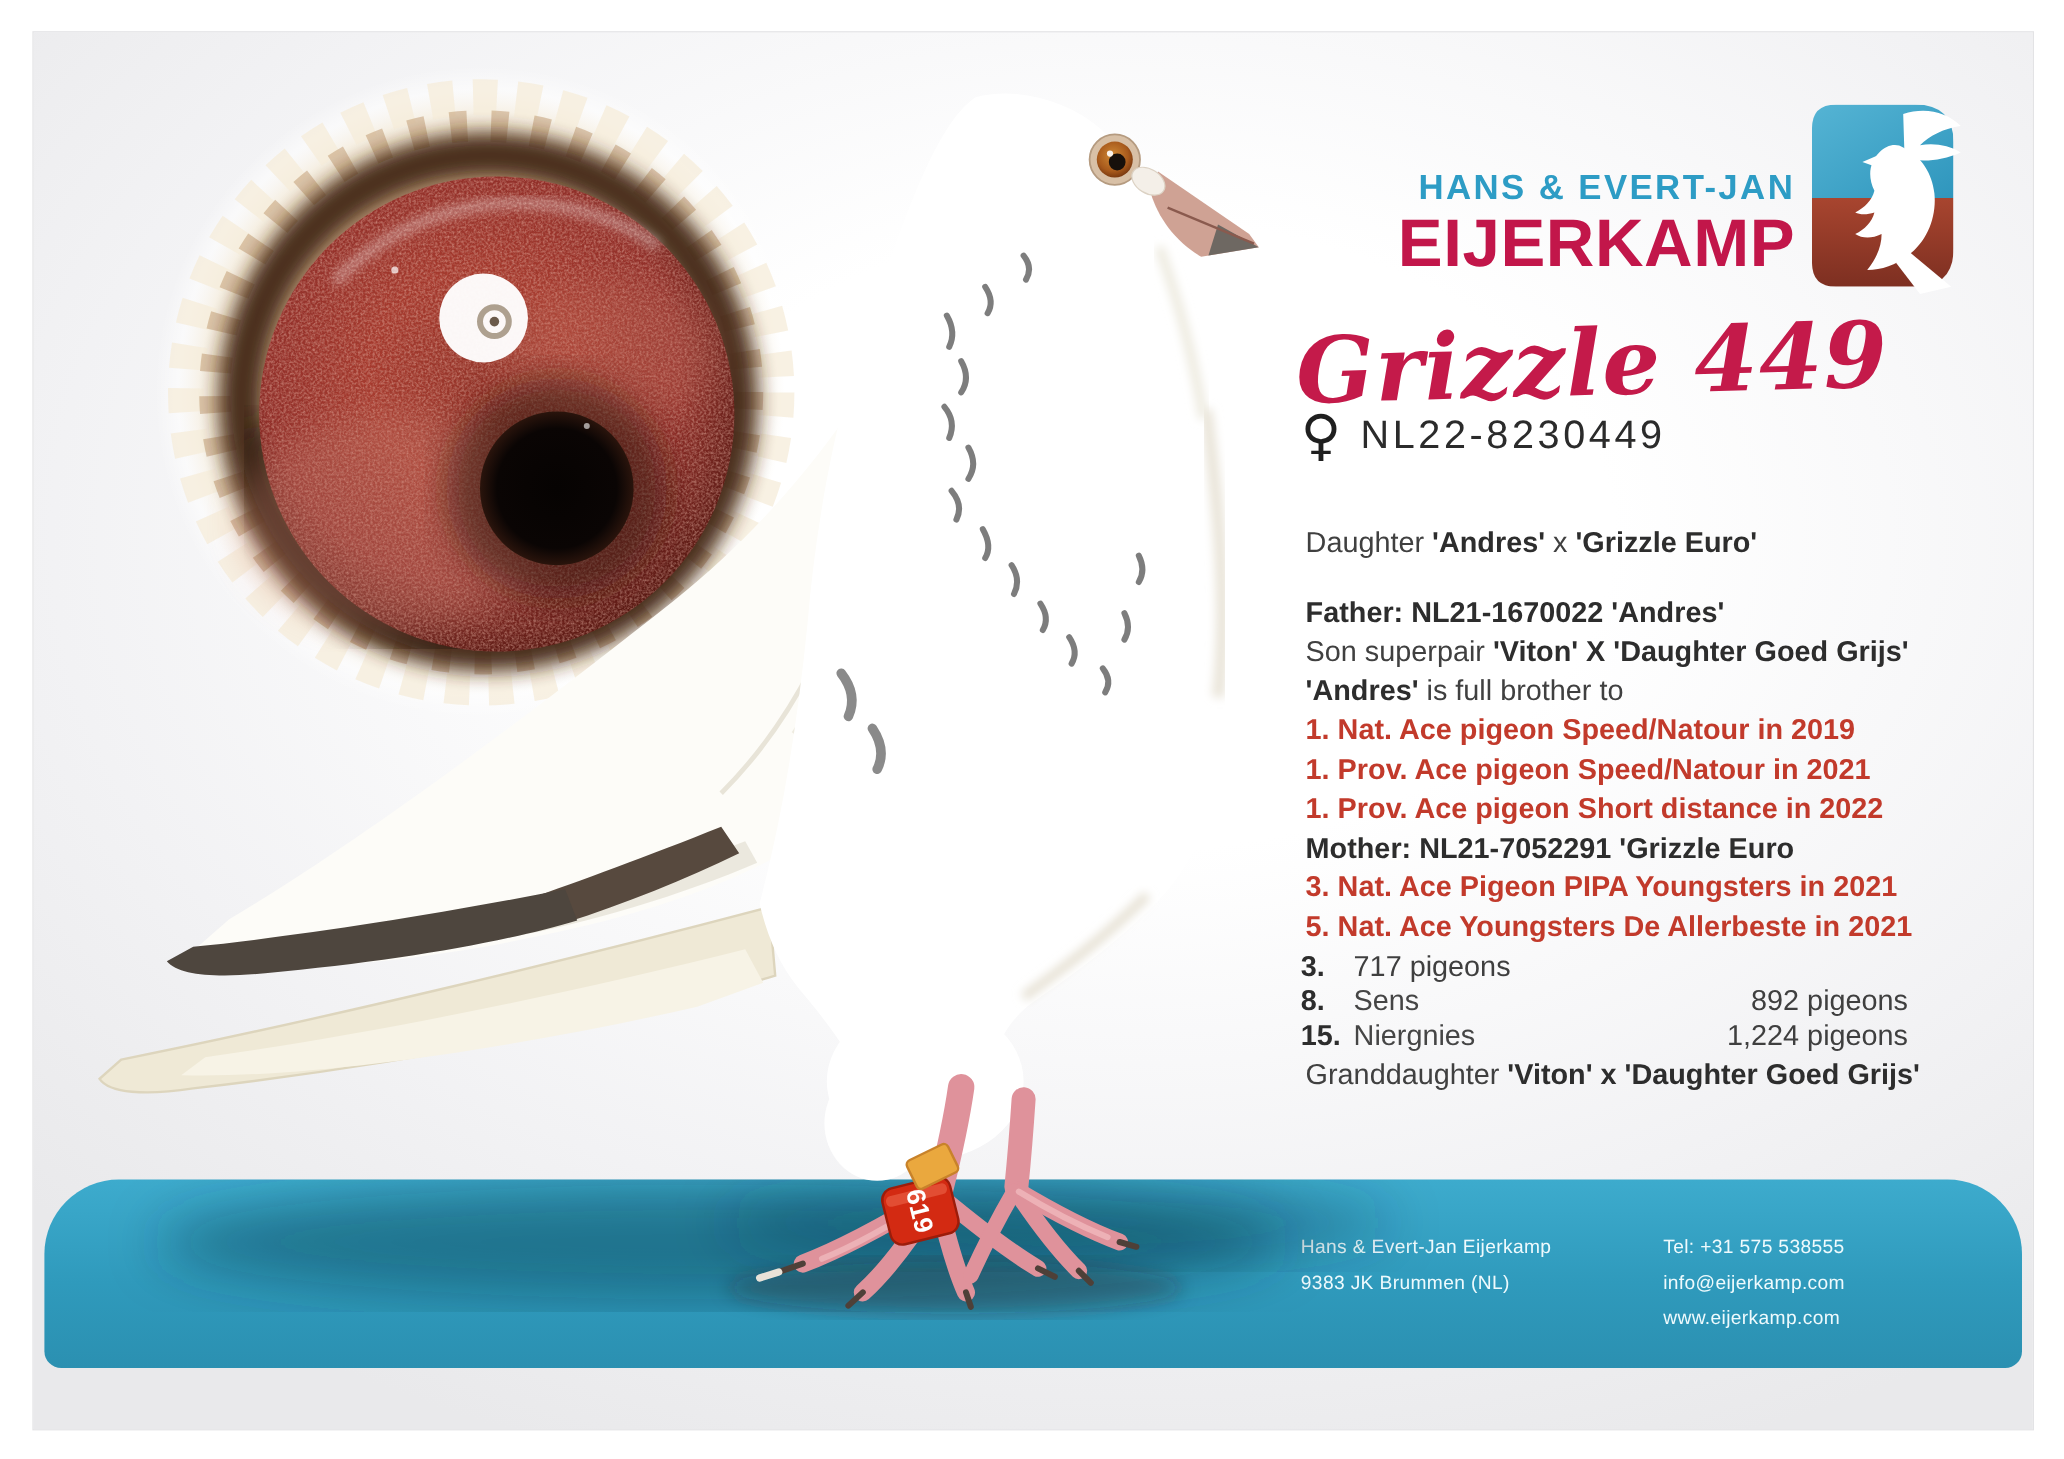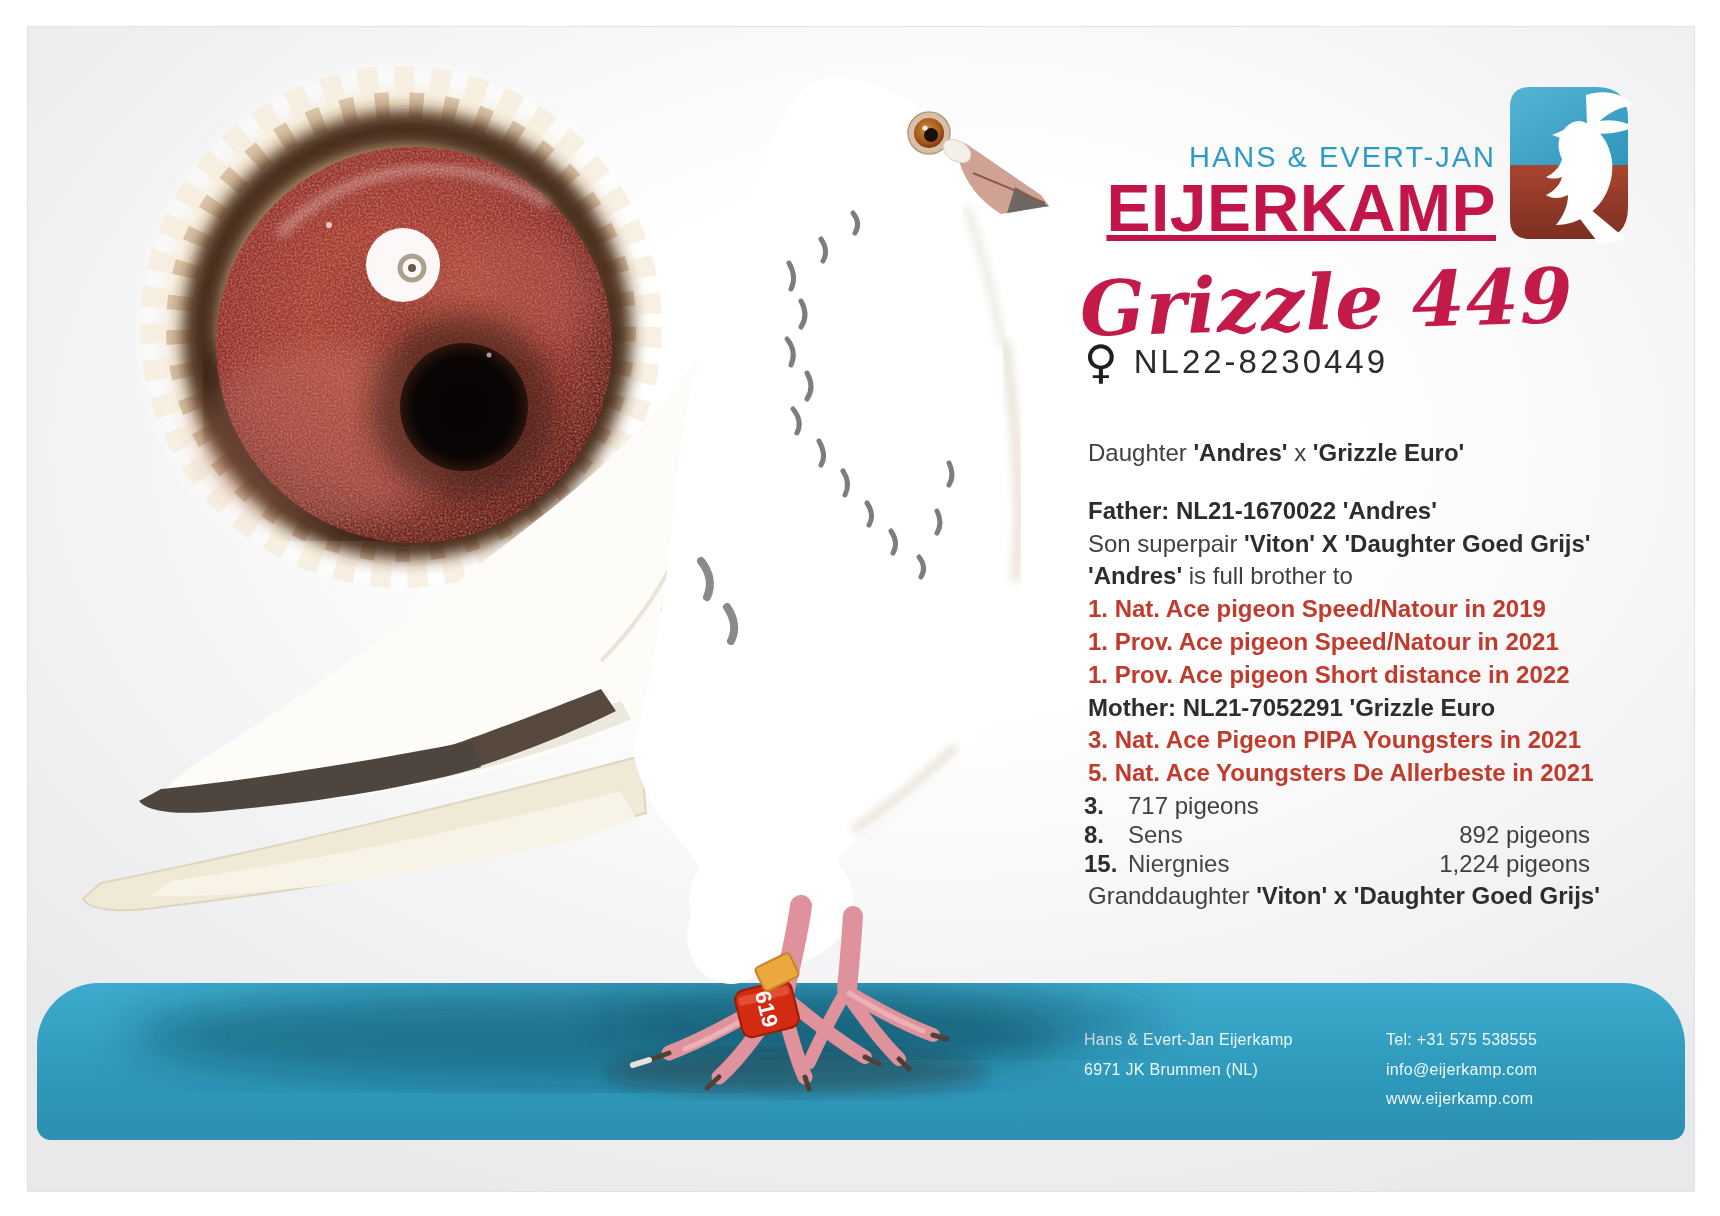--- a/index.html
+++ b/index.html
@@ -7,22 +7,22 @@
        font-family:"Liberation Sans",sans-serif;}
   .card{position:absolute;left:27px;top:26px;width:1666px;height:1164px;
         border:1px solid #e3e3e5;
         background:radial-gradient(ellipse 1250px 820px at 55% 36%, #ffffff 32%, #f2f2f4 72%, #e9e9eb 100%);}
   svg{display:block;}
   .eye-photo{position:absolute;left:101px;top:28px;width:560px;height:560px;}
   .pigeon-photo{position:absolute;left:-27px;top:-26px;width:1720px;height:1216px;pointer-events:none;}
 
   
   .brand{position:absolute;right:198px;top:116px;text-align:right;line-height:1;}
-  .brand-line1{font-weight:400;font-size:29px;letter-spacing:2px;color:#2d9cc5;}
-  .brand-line2{font-weight:700;font-size:66px;letter-spacing:.5px;color:#c2164a;margin-top:3px;text-decoration:underline;}
+  .brand-line1{font-weight:700;font-size:29px;letter-spacing:2px;color:#2d9cc5;}
+  .brand-line2{font-weight:700;font-size:56px;letter-spacing:.5px;color:#c2164a;margin-top:3px;}
   .logo-mark{position:absolute;right:14px;top:54px;width:180px;height:170px;}
 
   
   .title{position:absolute;left:1052px;top:230px;width:560px;
          font-family:"DejaVu Serif",serif;font-style:italic;font-weight:700;
          font-size:76px;color:#c41a4a;transform:rotate(-1.6deg);letter-spacing:1px;white-space:nowrap;}
   .ring-row{position:absolute;left:1056px;top:312px;display:flex;align-items:center;gap:16px;}
   .sex-symbol{font-family:"DejaVu Sans",sans-serif;font-size:46px;color:#1f1f1f;line-height:1;font-weight:400;}
   .ring-number{font-size:33px;color:#2b2b2b;letter-spacing:3px;}
 
@@ -176,21 +176,21 @@
         <span class="result-place">Niergnies</span>
         <span class="result-count">1,224 pigeons</span>
       </div>
     </div>
     <p><span>Granddaughter </span><span class="b">'Viton' x 'Daughter Goed Grijs'</span></p>
   </div>
 
   <div class="footer-bar">
     <div class="footer-col addr">
       <div>Hans &amp; Evert-Jan Eijerkamp</div>
-      <div>6971 JK Brummen (NL)</div>
+      <div>9383 JK Brummen (NL)</div>
     </div>
     <div class="footer-col contact">
       <div>Tel: +31 575 538555</div>
       <div>info@eijerkamp.com</div>
       <div>www.eijerkamp.com</div>
     </div>
   </div>
 
   <svg class="pigeon-photo" viewBox="0 0 1720 1216">
     <defs>

